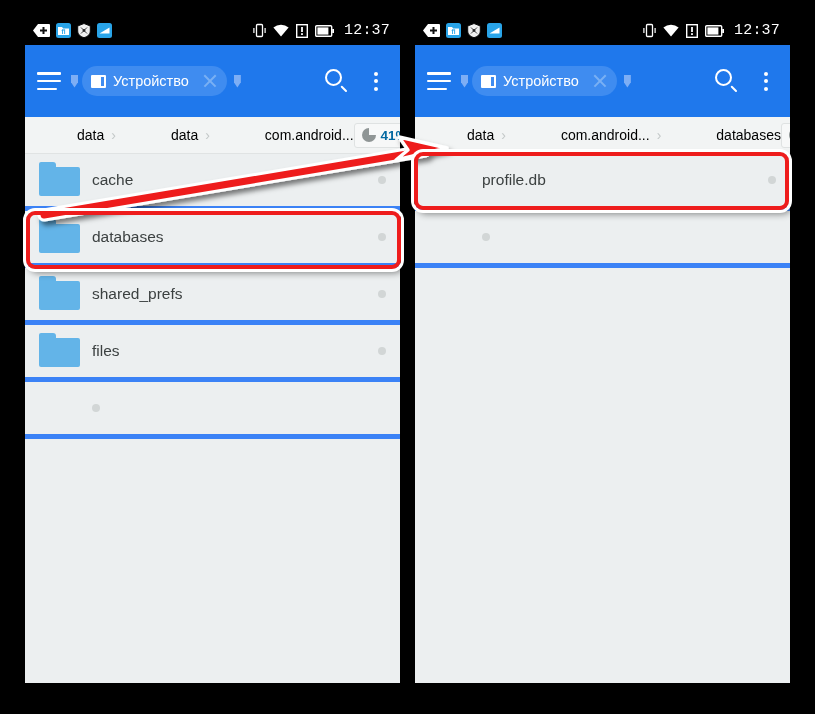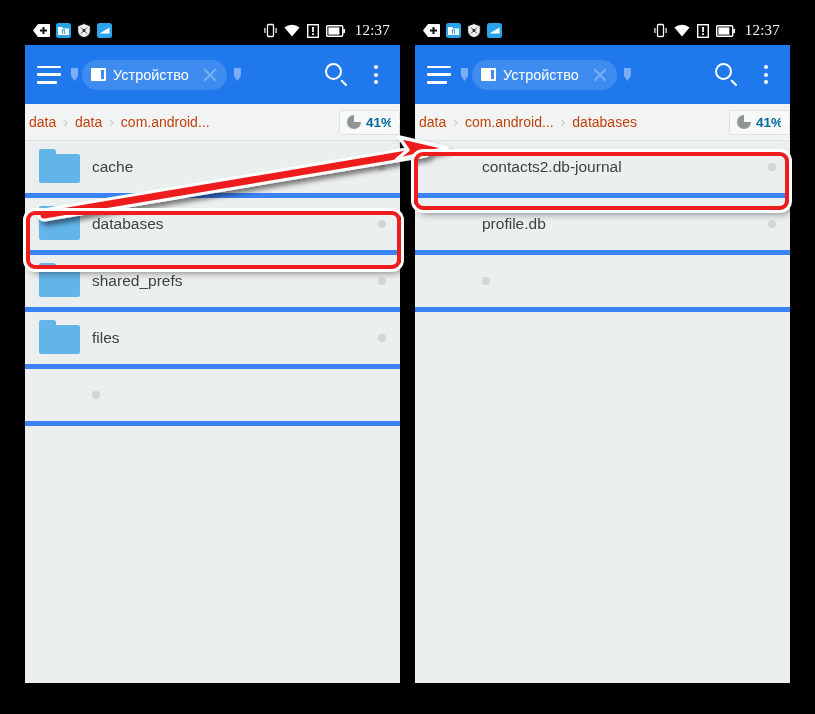--- a/index.html
+++ b/index.html
@@ -62,26 +62,26 @@
     display: flex;
     align-items: center;
     gap: 7px;
   }
   .sb-ico { display: block; }
   .sb-clock {
     color: #ffffff;
     font-size: 15px;
     letter-spacing: 0.2px;
     margin-left: 3px;
-    font-family: Liberation Serif, serif;
+    font-family: Liberation Mono, monospace;
   }
 
   
   .toolbar {
-    height: 59px;
+    height: 72px;
     background: #1f78ec;
     display: flex;
     align-items: center;
     padding: 13px 12px;
     box-sizing: border-box;
   }
   .tb-hamb {
     width: 24px; height: 18px;
     display: flex; flex-direction: column; justify-content: space-between;
     margin-right: 10px;
@@ -204,22 +204,23 @@
     display: flex;
     align-items: center;
     padding-left: 4px;
     box-sizing: border-box;
     border-bottom: 1px solid #e0e3e3;
     position: relative;
     overflow: hidden;
   }
   .crumb {
     font-size: 14px;
-    color: #c2410c;
+    color: #000000;
     white-space: nowrap;
+    margin-left: 48px;
   }
   .crumb-sep {
     color: #c3c8c8;
     font-size: 14px;
     margin: 0 7px;
     line-height: 1;
   }
   .crumb-spacer { flex: 1 1 auto; }
 
   .pie-badge {
@@ -557,27 +558,20 @@
     <span class="crumb-sep">›</span>
     <span class="crumb">databases</span>
     <span class="crumb-spacer"></span>
     <span class="pie-badge">
       <span class="pie-ico"></span>
       <span class="pie-val">41%</span>
     </span>
   </div>
 
   <div class="filelist">
-    <div class="row">
-      <span class="ico">
-        <span class="ico-file"><span class="fold"></span><span class="qmark">?</span></span>
-      </span>
-      <span class="name">contacts2.db-journal</span>
-      <span class="dot"></span>
-    </div>
     <div class="row">
       <span class="ico">
         <span class="ico-file"><span class="fold"></span><span class="qmark">?</span></span>
       </span>
       <span class="name">profile.db</span>
       <span class="dot"></span>
     </div>
     <div class="row">
       <span class="ico">
         <span class="ico-file"><span class="fold"></span><span class="qmark">?</span></span>

